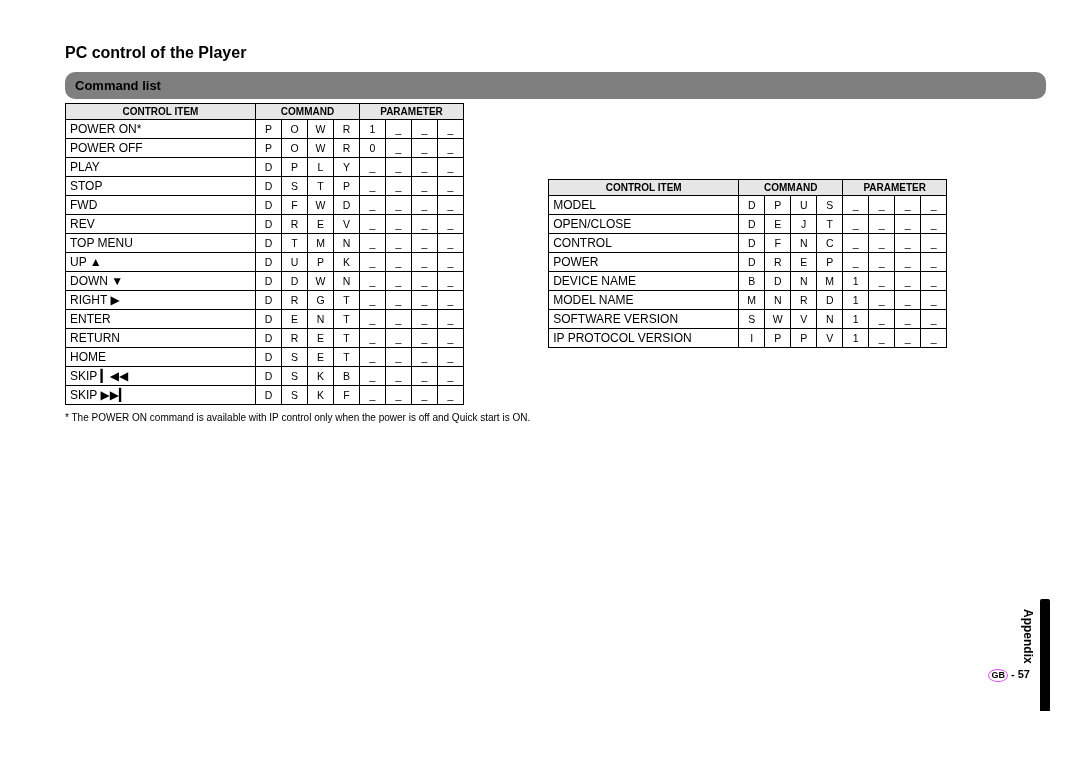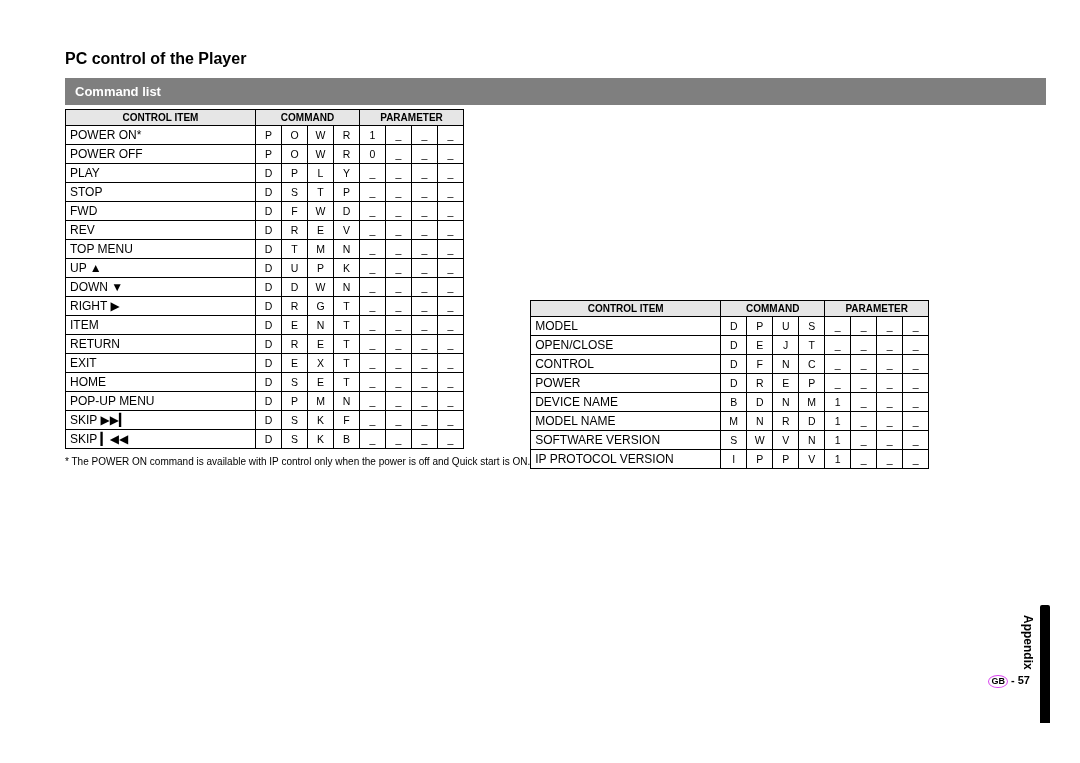--- a/index.html
+++ b/index.html
@@ -1,19 +1,19 @@
 <!DOCTYPE html>
 <html><head>
 <meta charset="utf-8">
 <style>
 html,body{margin:0;padding:0;background:#fff;font-family:Helvetica,Arial,sans-serif;color:#000}
-.page{width:1080px;height:703px;margin:10px auto;position:relative;box-sizing:border-box;padding:40px 34px 0 65px}
+.page{width:1080px;height:703px;margin:4px auto;position:relative;box-sizing:border-box;padding:40px 34px 0 65px}
 .title{font-weight:bold;font-size:16px;margin-bottom:10px}
-.subtitle-bar{background:#7f7f7f;color:#ffffff;font-weight:bold;font-size:13px;padding:6px 10px;border-radius:0;margin-bottom:4px}
-.tables{display:flex;align-items:flex-end}
+.subtitle-bar{background:#7f7f7f;color:#000000;font-weight:bold;font-size:13px;padding:6px 10px;border-radius:10px;margin-bottom:4px}
+.tables{display:flex;gap:18px;align-items:center}
 table{border-collapse:collapse;font-size:10.5px}
 th,td{border:1px solid #000;padding:2px 4px;height:16px;box-sizing:border-box}
 th{background:#e6e6e6;font-weight:bold;text-align:center;font-size:10px}
 td{text-align:left}
 td.ch{text-align:center;width:26px;font-size:10.5px}
 td.name{width:190px;min-width:190px;font-size:12px}
 .footnote{font-size:10px;margin-top:6px;line-height:1.35}
 .appendix{position:absolute;right:45px;top:605px;writing-mode:vertical-rl;font-weight:bold;font-size:12px}
 .tab{position:absolute;right:30px;top:595px;width:10px;height:120px;background:#000;border-radius:2px}
 .pagenum{position:absolute;right:50px;bottom:25px;font-size:11px;font-weight:bold}
@@ -142,21 +142,21 @@
               <td class="ch">D</td>
               <td class="ch">R</td>
               <td class="ch">G</td>
               <td class="ch">T</td>
               <td class="ch">_</td>
               <td class="ch">_</td>
               <td class="ch">_</td>
               <td class="ch">_</td>
             </tr>
             <tr>
-              <td class="name">ITEM</td>
+              <td class="name">ENTER</td>
               <td class="ch">D</td>
               <td class="ch">E</td>
               <td class="ch">N</td>
               <td class="ch">T</td>
               <td class="ch">_</td>
               <td class="ch">_</td>
               <td class="ch">_</td>
               <td class="ch">_</td>
             </tr>
             <tr>
@@ -164,69 +164,47 @@
               <td class="ch">D</td>
               <td class="ch">R</td>
               <td class="ch">E</td>
               <td class="ch">T</td>
               <td class="ch">_</td>
               <td class="ch">_</td>
               <td class="ch">_</td>
               <td class="ch">_</td>
             </tr>
             <tr>
-              <td class="name">EXIT</td>
-              <td class="ch">D</td>
-              <td class="ch">E</td>
-              <td class="ch">X</td>
-              <td class="ch">T</td>
-              <td class="ch">_</td>
-              <td class="ch">_</td>
-              <td class="ch">_</td>
-              <td class="ch">_</td>
-            </tr>
-            <tr>
               <td class="name">HOME</td>
               <td class="ch">D</td>
               <td class="ch">S</td>
               <td class="ch">E</td>
               <td class="ch">T</td>
               <td class="ch">_</td>
               <td class="ch">_</td>
               <td class="ch">_</td>
               <td class="ch">_</td>
             </tr>
             <tr>
-              <td class="name">POP-UP MENU</td>
-              <td class="ch">D</td>
-              <td class="ch">P</td>
-              <td class="ch">M</td>
-              <td class="ch">N</td>
+              <td class="name">SKIP <span class="arrow">▎◀◀</span></td>
+              <td class="ch">D</td>
+              <td class="ch">S</td>
+              <td class="ch">K</td>
+              <td class="ch">B</td>
               <td class="ch">_</td>
               <td class="ch">_</td>
               <td class="ch">_</td>
               <td class="ch">_</td>
             </tr>
             <tr>
               <td class="name">SKIP <span class="arrow">▶▶▎</span></td>
               <td class="ch">D</td>
               <td class="ch">S</td>
               <td class="ch">K</td>
               <td class="ch">F</td>
-              <td class="ch">_</td>
-              <td class="ch">_</td>
-              <td class="ch">_</td>
-              <td class="ch">_</td>
-            </tr>
-            <tr>
-              <td class="name">SKIP <span class="arrow">▎◀◀</span></td>
-              <td class="ch">D</td>
-              <td class="ch">S</td>
-              <td class="ch">K</td>
-              <td class="ch">B</td>
               <td class="ch">_</td>
               <td class="ch">_</td>
               <td class="ch">_</td>
               <td class="ch">_</td>
             </tr>
           </tbody>
       </table>
       <div class="footnote">* The POWER ON command is available with IP control only when the power is off and Quick start is ON.</div>
     </div>
     <div>

